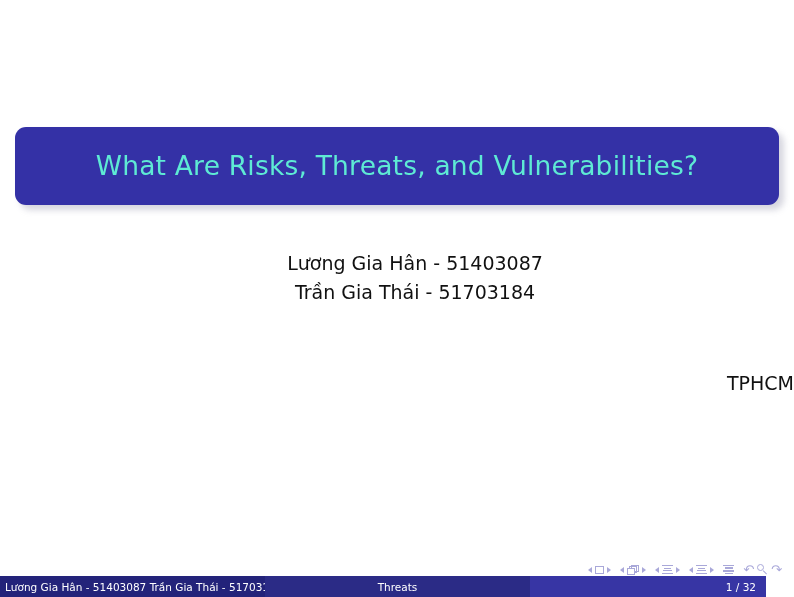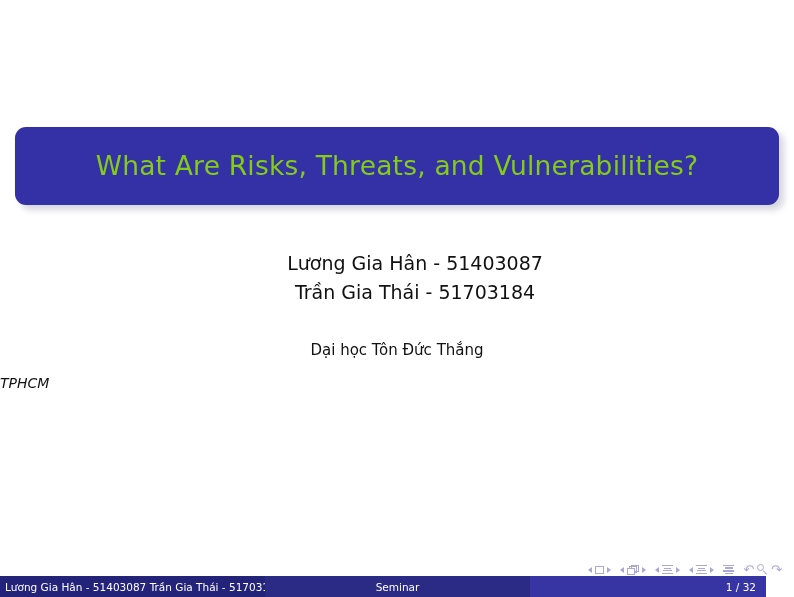--- a/index.html
+++ b/index.html
@@ -45,21 +45,21 @@
     top: 0;
     width: 764px;
     height: 78px;
     border-radius: 11px;
     background: #3431a6;
     display: flex;
     align-items: center;
     justify-content: center;
   }
   .title-text {
-    color: #84cc16;
+    color: #5eead4;
     font-size: 26.5px;
     font-weight: 400;
     letter-spacing: 0.2px;
     text-align: center;
     line-height: 1.1;
     white-space: nowrap;
   }
 
   
   .authors {
@@ -86,24 +86,23 @@
     text-align: center;
     color: #111111;
     font-size: 15px;
     line-height: 20px;
   }
   .location {
     position: absolute;
     left: 0;
     top: 373px;
     width: 794px;
-    text-align: left;
+    text-align: right;
     color: #111111;
-    font-size: 14px;
-    font-style: italic;
+    font-size: 19px;
     line-height: 20px;
   }
 
   
   .navsymbols {
     position: absolute;
     right: 12px;
     bottom: 22px;
     display: flex;
     align-items: center;
@@ -256,21 +255,20 @@
     <div class="titleblock">
       <div class="title-text">What Are Risks, Threats, and Vulnerabilities?</div>
     </div>
   </div>
 
   <div class="authors">
     <div class="author-line">Lương Gia Hân - 51403087</div>
     <div class="author-line">Trần Gia Thái - 51703184</div>
   </div>
 
-  <div class="institute">Dại học Tôn Đức Thắng</div>
 
   <div class="location">TPHCM</div>
 
   <div class="navsymbols">
 
     <div class="navgroup">
       <span class="nav-arrow left"></span>
       <span class="gl-square"></span>
       <span class="nav-arrow right"></span>
     </div>
@@ -320,17 +318,17 @@
         <span class="ring"></span>
           <span class="handle"></span>
       </span>
       <span class="gl-curve">↷</span>
     </div>
 
   </div>
 
   <div class="footline">
     <div class="foot-seg foot-left">Lương Gia Hân - 51403087  Trần Gia Thái - 51703184</div>
-    <div class="foot-seg foot-mid">Seminar</div>
+    <div class="foot-seg foot-mid">Threats</div>
     <div class="foot-seg foot-right">1 / 32</div>
   </div>
 
 </div>
 
 </body></html>

